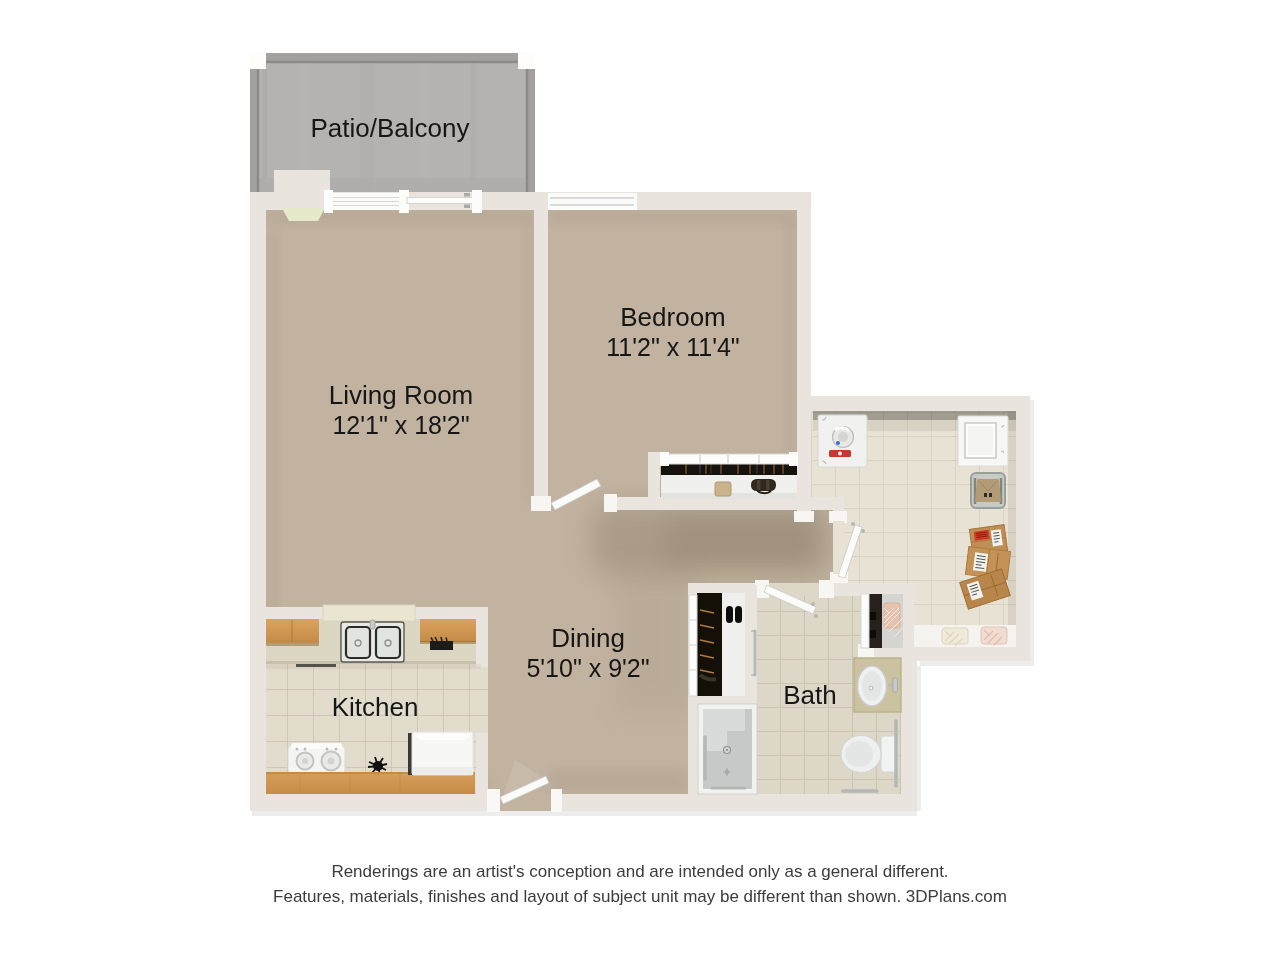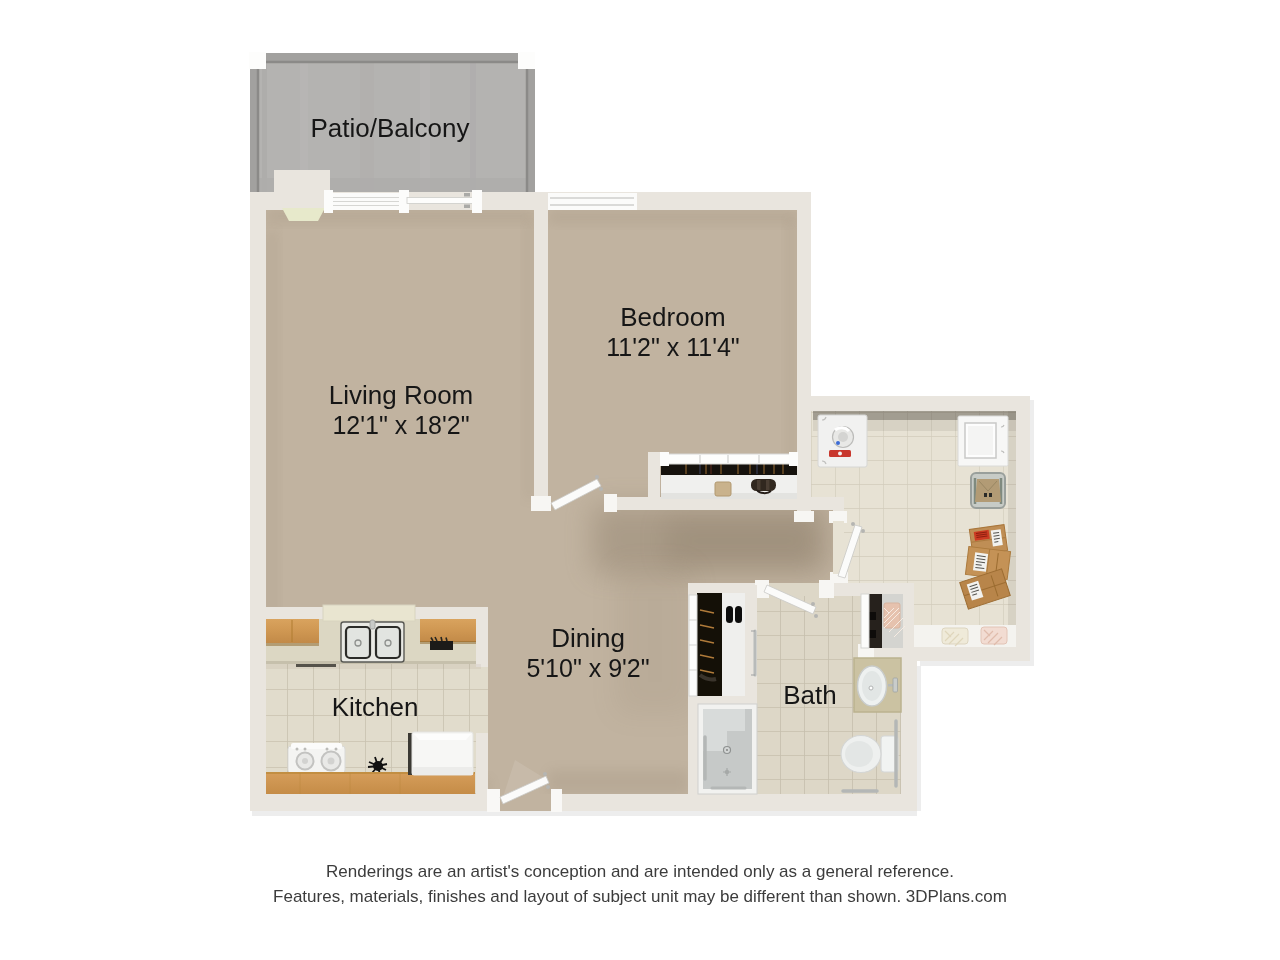--- a/index.html
+++ b/index.html
@@ -474,15 +474,15 @@
 
 <g>
   <text x="375" y="716" font-size="26" fill="#161616" text-anchor="middle">Kitchen</text>
 </g>
 
 <g>
   <text x="810" y="704" font-size="26" fill="#161616" text-anchor="middle">Bath</text>
 </g>
 </svg>
 
-<div class="disc" style="top:862px;">Renderings are an artist's conception and are intended only as a general reference.</div>
+<div class="disc" style="top:862px;">Renderings are an artist's conception and are intended only as a general different.</div>
 
 <div class="disc" style="top:887px;">Features, materials, finishes and layout of subject unit may be different than shown. 3DPlans.com</div>
 
 </body></html>

